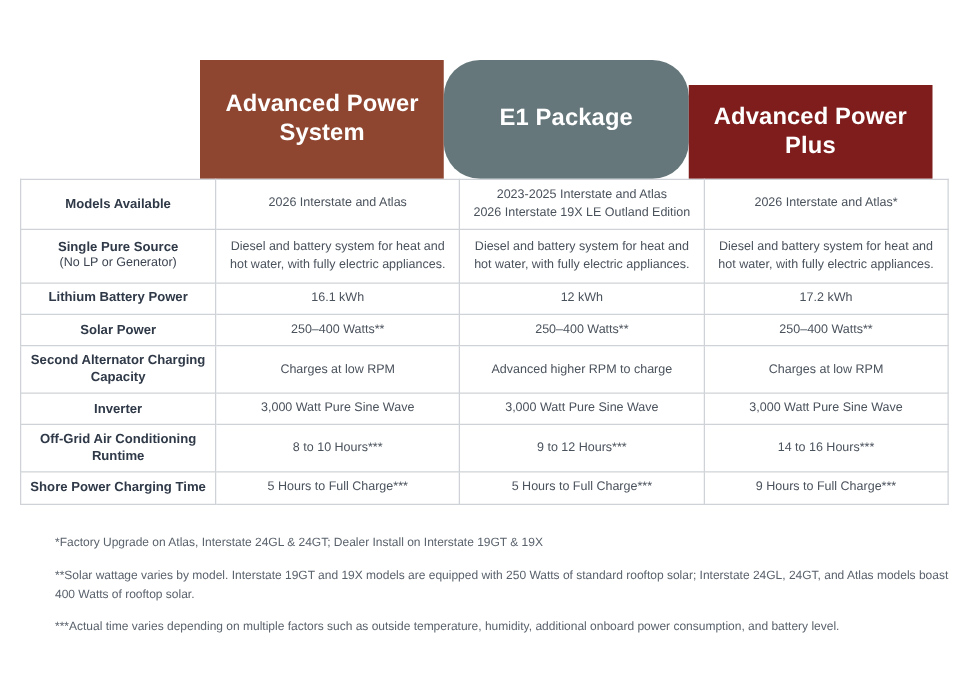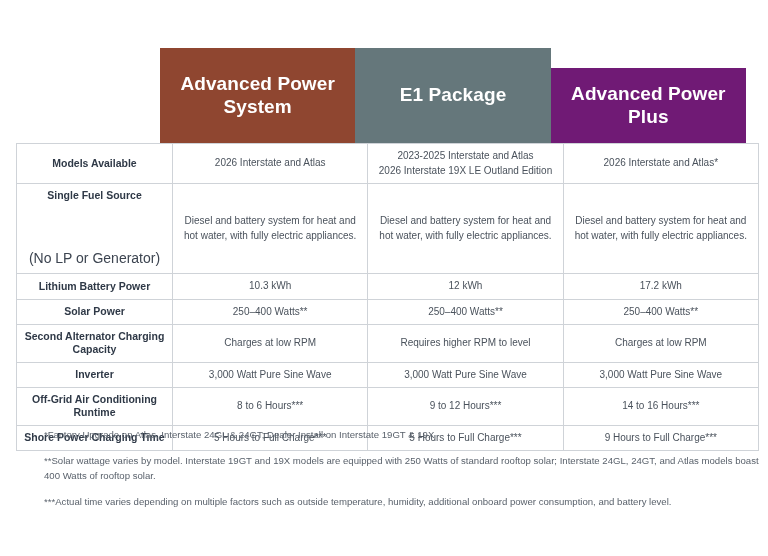--- a/index.html
+++ b/index.html
@@ -38,22 +38,22 @@
     text-align: center;
     color: #ffffff;
     font-size: 19px;
     font-weight: bold;
     line-height: 1.18;
     padding: 0 10px;
     box-sizing: border-box;
     letter-spacing: .1px;
   }
   .hc-1 { background: #8f4630; }
-  .hc-2 { background: #65777b; }
-  .hc-3 { background: #701a75; margin-top: 20px; }
+  .hc-2 { background: #65777b; border-radius: 29px; }
+  .hc-3 { background: #7f1d1d; margin-top: 20px; }
 
   
   table.spec {
     position: absolute;
     left: 16px;
     top: 143px;
     width: 742px;
     border-collapse: collapse;
     table-layout: fixed;
   }
@@ -69,23 +69,22 @@
 
   .feat {
     font-size: 10.5px;
     font-weight: bold;
     color: #2f3947;
     line-height: 1.28;
   }
   .feat .sub {
     display: block;
     font-weight: normal;
-    font-size: 14px;
+    font-size: 10px;
     color: #3c4450;
-    margin-top: 48px;
   }
   .val {
     font-size: 10px;
     color: #4a525c;
     line-height: 1.42;
   }
   .val.sub-head {
     font-weight: bold;
     font-size: 10.5px;
     color: #2f3947;
@@ -147,74 +146,74 @@
           <span class="l2">2023-2025 Interstate and Atlas</span>
           <span class="l2">2026 Interstate 19X LE  Outland Edition</span>
         </td>
         <td class="val">
           <span class="l2">2026 Interstate and Atlas*</span>
         </td>
       </tr>
 
       <tr class="r-fuel">
         <td class="feat">
-          <span>Single Fuel Source</span>
+          <span>Single Pure Source</span>
           <span class="sub">(No LP or Generator)</span>
         </td>
         <td class="val">
           <span class="l2">Diesel and battery system for heat and</span>
           <span class="l2">hot water, with fully electric appliances.</span>
         </td>
         <td class="val">
           <span class="l2">Diesel and battery system for heat and</span>
           <span class="l2">hot water, with fully electric appliances.</span>
         </td>
         <td class="val">
           <span class="l2">Diesel and battery system for heat and</span>
           <span class="l2">hot water, with fully electric appliances.</span>
         </td>
       </tr>
 
       <tr class="r-batt">
         <td class="feat">Lithium Battery Power</td>
-        <td class="val">10.3 kWh</td>
+        <td class="val">16.1 kWh</td>
         <td class="val">12 kWh</td>
         <td class="val">17.2 kWh</td>
       </tr>
 
       <tr class="r-solar">
         <td class="feat">Solar Power</td>
         <td class="val">250–400 Watts**</td>
         <td class="val">250–400 Watts**</td>
         <td class="val">250–400 Watts**</td>
       </tr>
 
       <tr class="r-alt">
         <td class="feat">
           <span>Second Alternator</span>
           <span class="l2">Charging Capacity</span>
         </td>
         <td class="val">Charges at low RPM</td>
-        <td class="val">Requires higher RPM to level</td>
+        <td class="val">Advanced higher RPM to charge</td>
         <td class="val">Charges at low RPM</td>
       </tr>
 
       <tr class="r-inv">
         <td class="feat">Inverter</td>
         <td class="val">3,000 Watt Pure Sine Wave</td>
         <td class="val">3,000 Watt Pure Sine Wave</td>
         <td class="val">3,000 Watt Pure Sine Wave</td>
       </tr>
 
       <tr class="r-ac">
         <td class="feat">
           <span>Off-Grid Air Conditioning</span>
           <span class="l2">Runtime</span>
         </td>
-        <td class="val">8 to 6 Hours***</td>
+        <td class="val">8 to 10 Hours***</td>
         <td class="val">9 to 12 Hours***</td>
         <td class="val">14 to 16 Hours***</td>
       </tr>
 
 
       <tr class="r-shore">
         <td class="feat">Shore Power Charging Time</td>
         <td class="val">5 Hours to Full Charge***</td>
         <td class="val">5 Hours to Full Charge***</td>
         <td class="val">9 Hours to Full Charge***</td>

